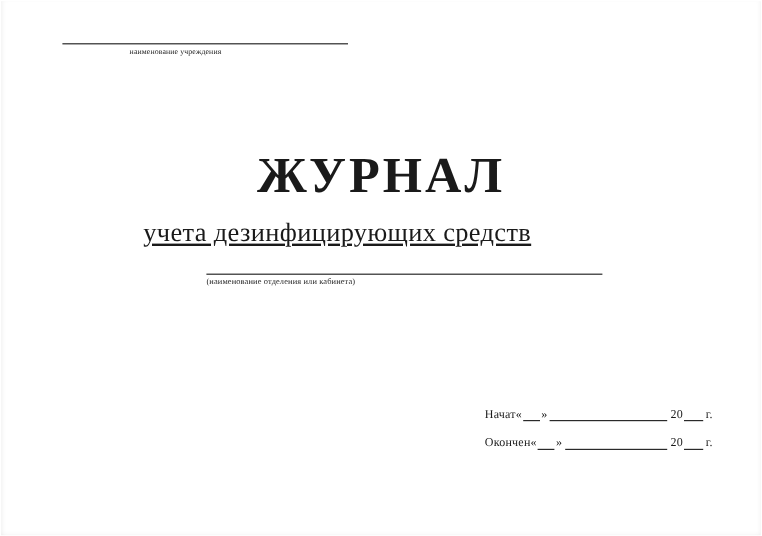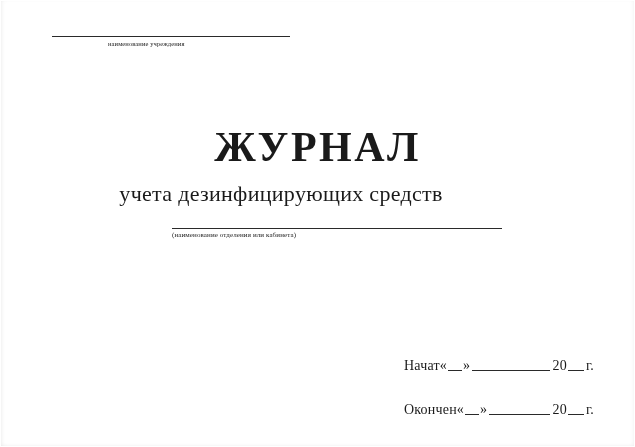--- a/index.html
+++ b/index.html
@@ -72,20 +72,21 @@
   }
   .subtitle {
     position: absolute;
     top: 180px;
     left: 0;
     width: 562px;
     text-align: center;
     font-size: 22px;
     letter-spacing: 0.3px;
     line-height: 28px;
+    text-decoration: underline;
   }
 
   
   .dept-block {
     position: absolute;
     left: 172px;
     top: 228px;
     width: 330px;
   }
   .dept-block .caption {
@@ -93,21 +94,21 @@
     text-align: left;
     padding-left: 0;
   }
 
   
   .dates {
     position: absolute;
     left: 404px;
     top: 340px;
     width: 190px;
-    font-size: 14px;
+    font-size: 10px;
     line-height: 11px;
   }
   .date-row {
     display: flex;
     align-items: flex-end;
     white-space: nowrap;
     margin-bottom: 13px;
     letter-spacing: 0.2px;
   }
   .date-row .lbl {
@@ -125,21 +126,20 @@
   }
   .date-row .fill-long {
     flex: 1 1 auto;
     border-bottom: 1px solid #2a2a2a;
     height: 8px;
     margin: 0 2px;
   }
   .date-row .year {
     flex: 0 0 auto;
     padding-left: 1px;
-    margin-top: 20px;
   }
   .date-row .fill-year {
     flex: 0 0 16px;
     border-bottom: 1px solid #2a2a2a;
     height: 8px;
     margin: 0 1px;
   }
   .date-row .gsuffix {
     flex: 0 0 auto;
     padding-left: 1px;

